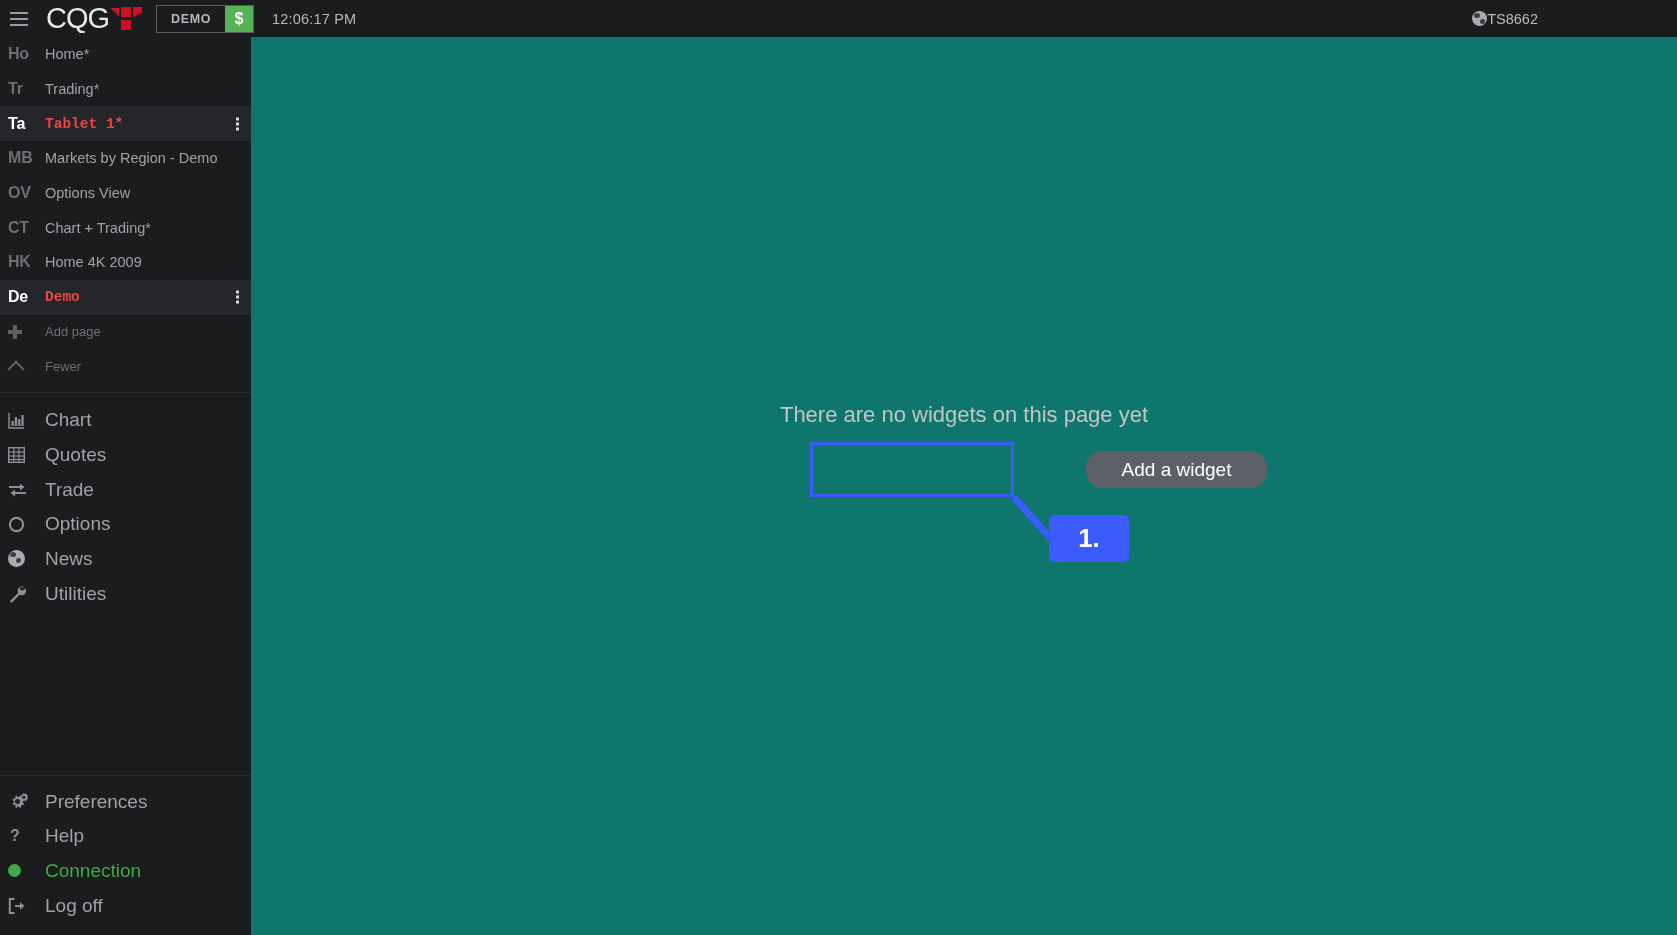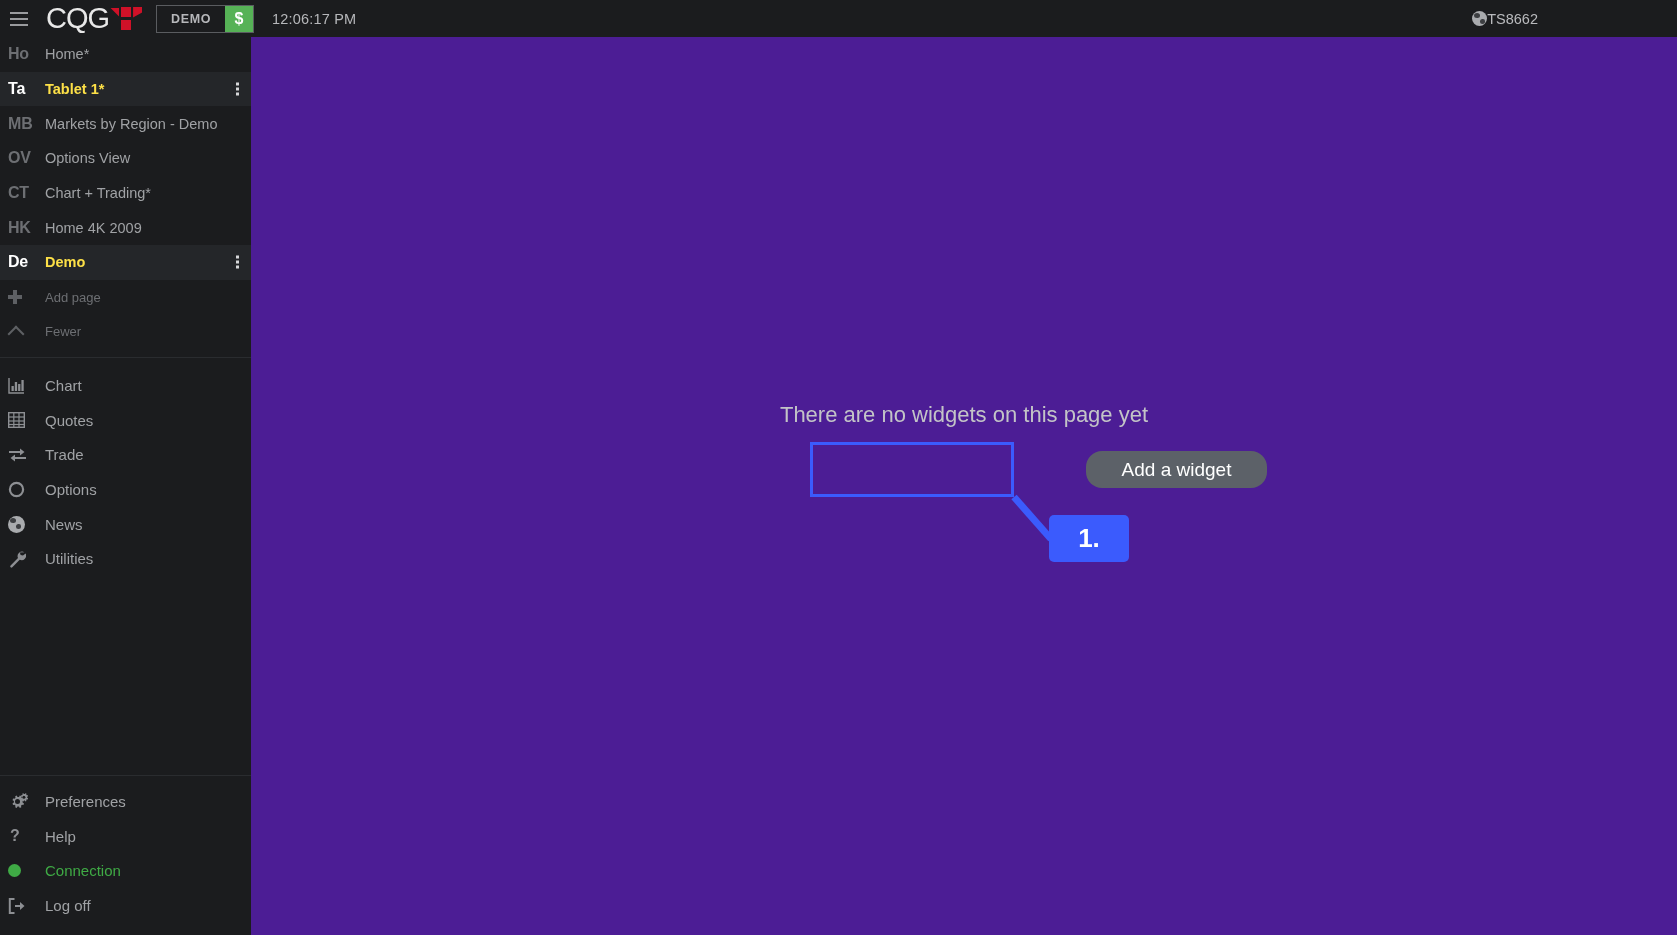--- a/index.html
+++ b/index.html
@@ -87,21 +87,21 @@
   }
   .row .abbr {
     width:30px; flex:none; text-align:left;
     font-size:16px; color:#6d6f73; letter-spacing:-.2px;font-weight:bold;
   }
   .row .label {
     font-size:14.5px; color:#a0a2a5; margin-left:7px; white-space:nowrap;
   }
   .row.active { background:#242629; }
   .row.active .abbr { color:#ffffff; font-weight:bold; }
-  .row.active .label { color:#fde047; font-weight:bold; }
+  .row.active .label { color:#ef4444; font-weight:bold;font-family:Liberation Mono, monospace; }
   .kebab {
     position:absolute; right:12px; top:50%; transform:translateY(-50%);
     display:flex; flex-direction:column; gap:2px; cursor:pointer;
   }
   .kebab i { display:block; width:3px; height:3px; background:#d6d7d9; }
 
   .row-sm { height:34.7px; display:flex; align-items:center; padding-left:8px; cursor:pointer; }
   .row-sm .ic { width:30px; flex:none; display:flex; align-items:center; justify-content:flex-start; color:#5e6064; }
   .row-sm .label { font-size:13px; color:#6d6f73; margin-left:7px; }
 
@@ -115,33 +115,33 @@
   .chev-up {
     width:12px; height:12px; border-left:2.4px solid #5e6064;
     border-top:2.4px solid #5e6064; transform:rotate(45deg);
     margin-top:4px; margin-left:2px;
   }
 
   .divider { height:1px; background:#2a2c2f; margin:8px 0 10px 0; }
 
   .wrow { display:flex; align-items:center; height:34.7px; padding-left:8px; cursor:pointer; }
   .wrow .wic { width:30px; flex:none; display:flex; align-items:center; color:#8d8f93; }
-  .wrow .label { font-size:15px; color:#a0a2a5; margin-left:7px; }
+  .wrow .label { font-size:19px; color:#a0a2a5; margin-left:7px; }
   .wrow.green .label { color:#3faa45; }
 
   svg.i { display:block; }
 
   .bottom-group { position:absolute; left:0; bottom:12px; width:251px; }
   .bottom-divider { height:1px; background:#2a2c2f; margin-bottom:8px; }
   .greendot { width:13px; height:13px; border-radius:50%; background:#3faa45; }
 
   
   .main {
     position:absolute; top:37px; left:251px;
-    width:1426px; height:898px; background:#4c1d95;
+    width:1426px; height:898px; background:#0f766e;
   }
   .empty-msg {
     position:absolute; left:0; right:0; top:365px;
     text-align:center; font-size:22px; color:#c3c4c7;
   }
   .add-btn {
     position:absolute; left:835px; top:414px;
     width:181px; height:37px; background:#5c6168;
     border:none; border-radius:16px;
     color:#ffffff; font-size:19px;
@@ -197,20 +197,24 @@
   </div>
 </div>
 
 <div class="sidebar">
 
   <div class="row">
     <span class="abbr">Ho</span>
     <span class="label">Home*</span>
   </div>
 
+  <div class="row">
+    <span class="abbr">Tr</span>
+    <span class="label">Trading*</span>
+  </div>
 
   <div class="row active">
     <span class="abbr">Ta</span>
     <span class="label">Tablet 1*</span>
     <span class="kebab">
         <i></i>
         <i></i>
         <i></i>
       </span>
   </div>

